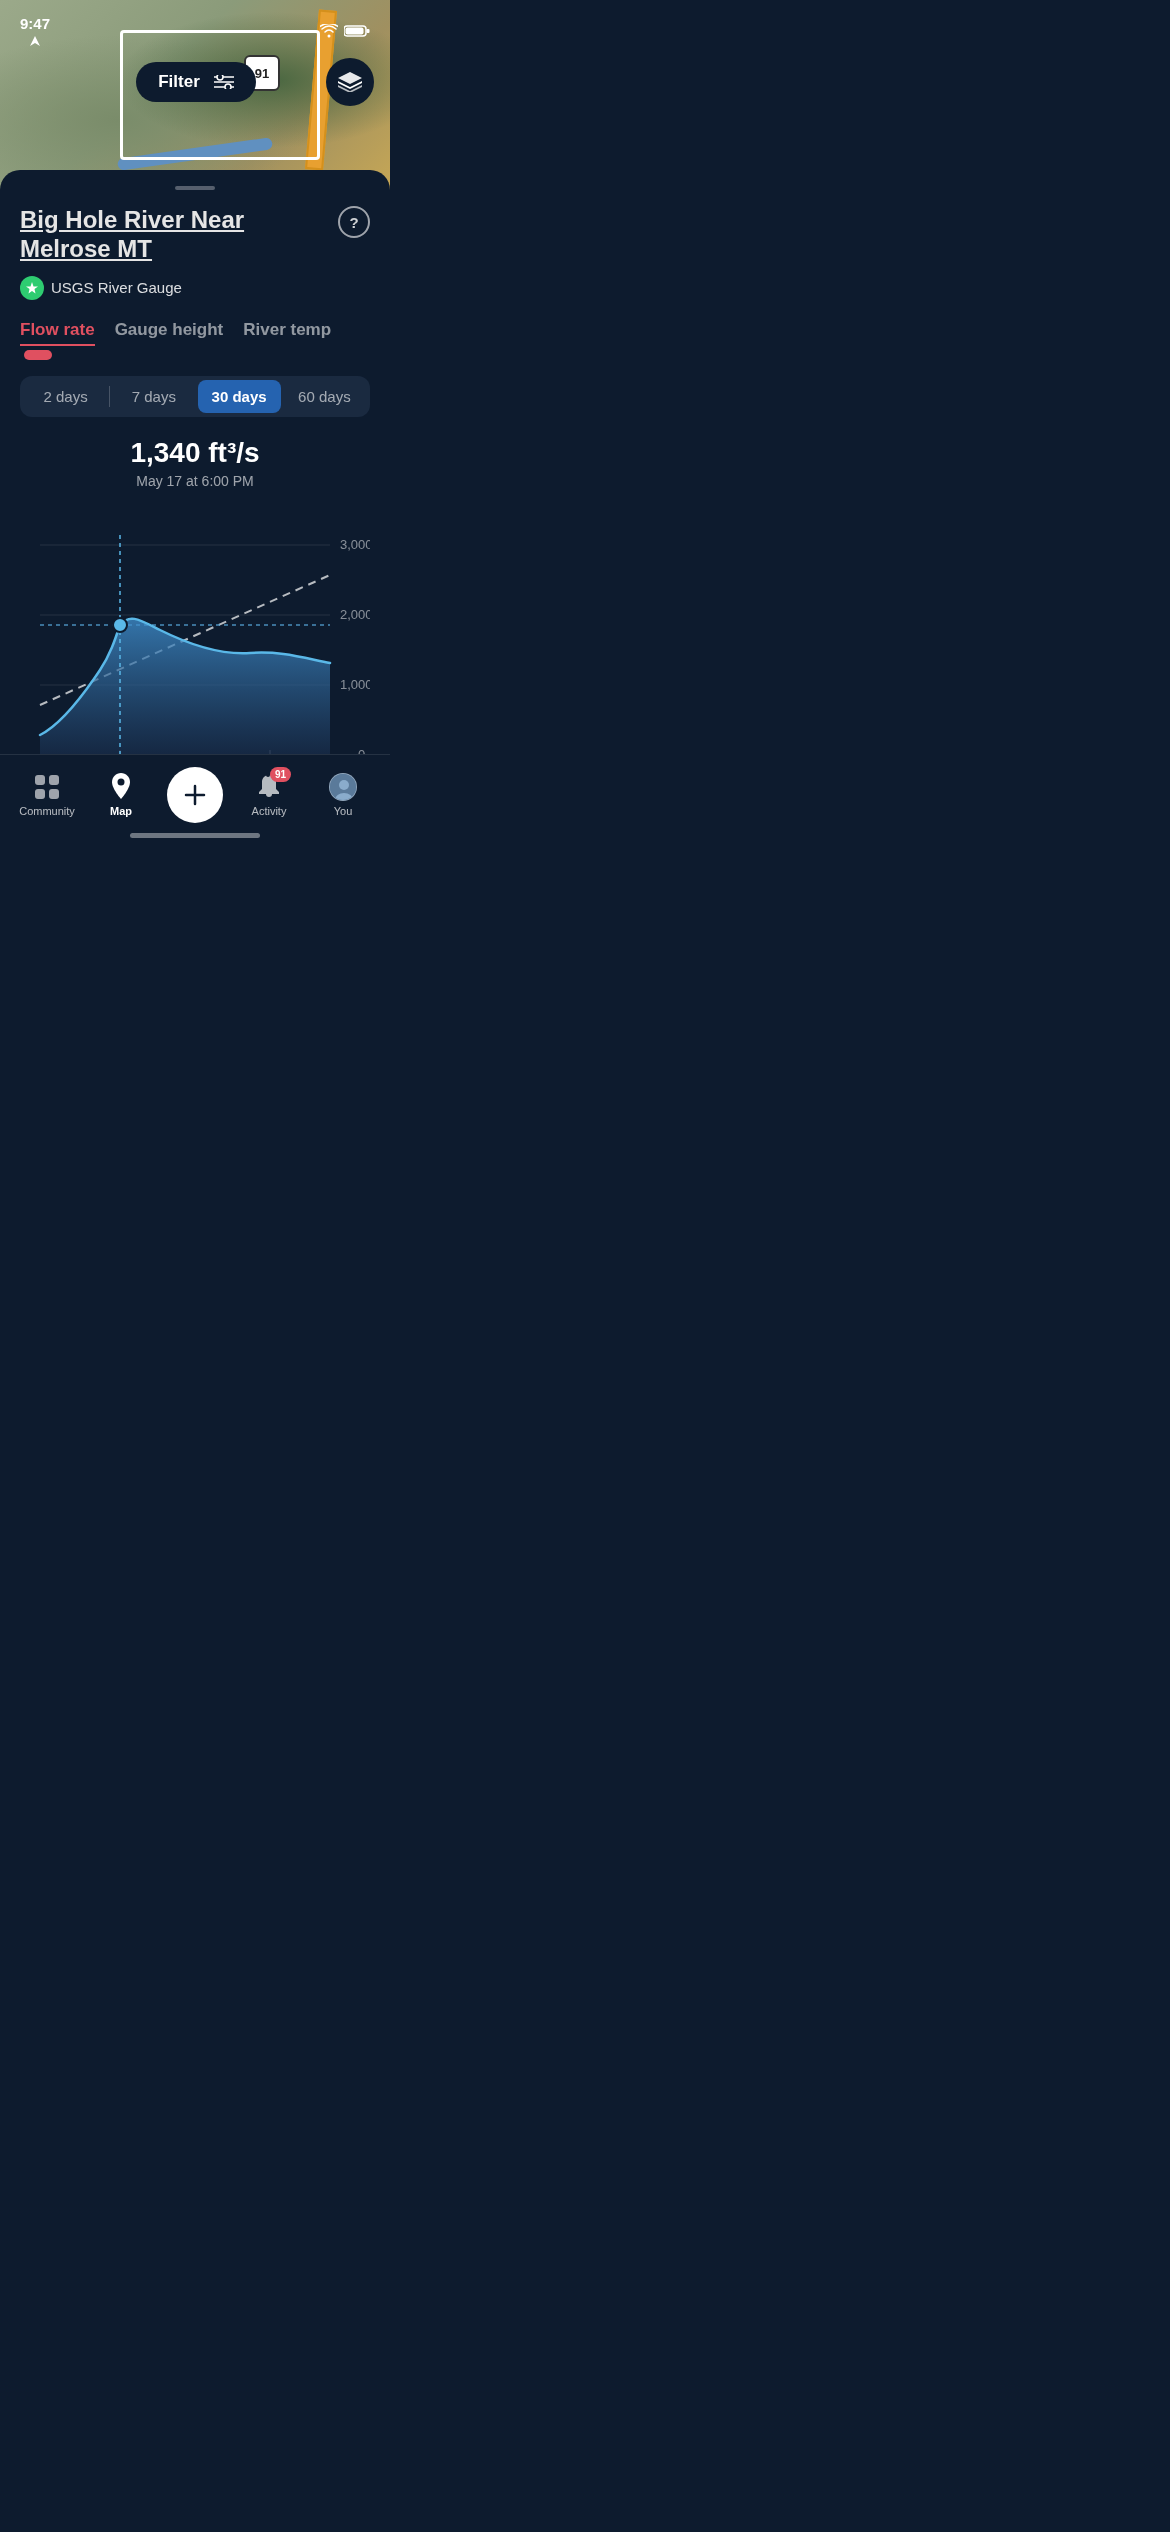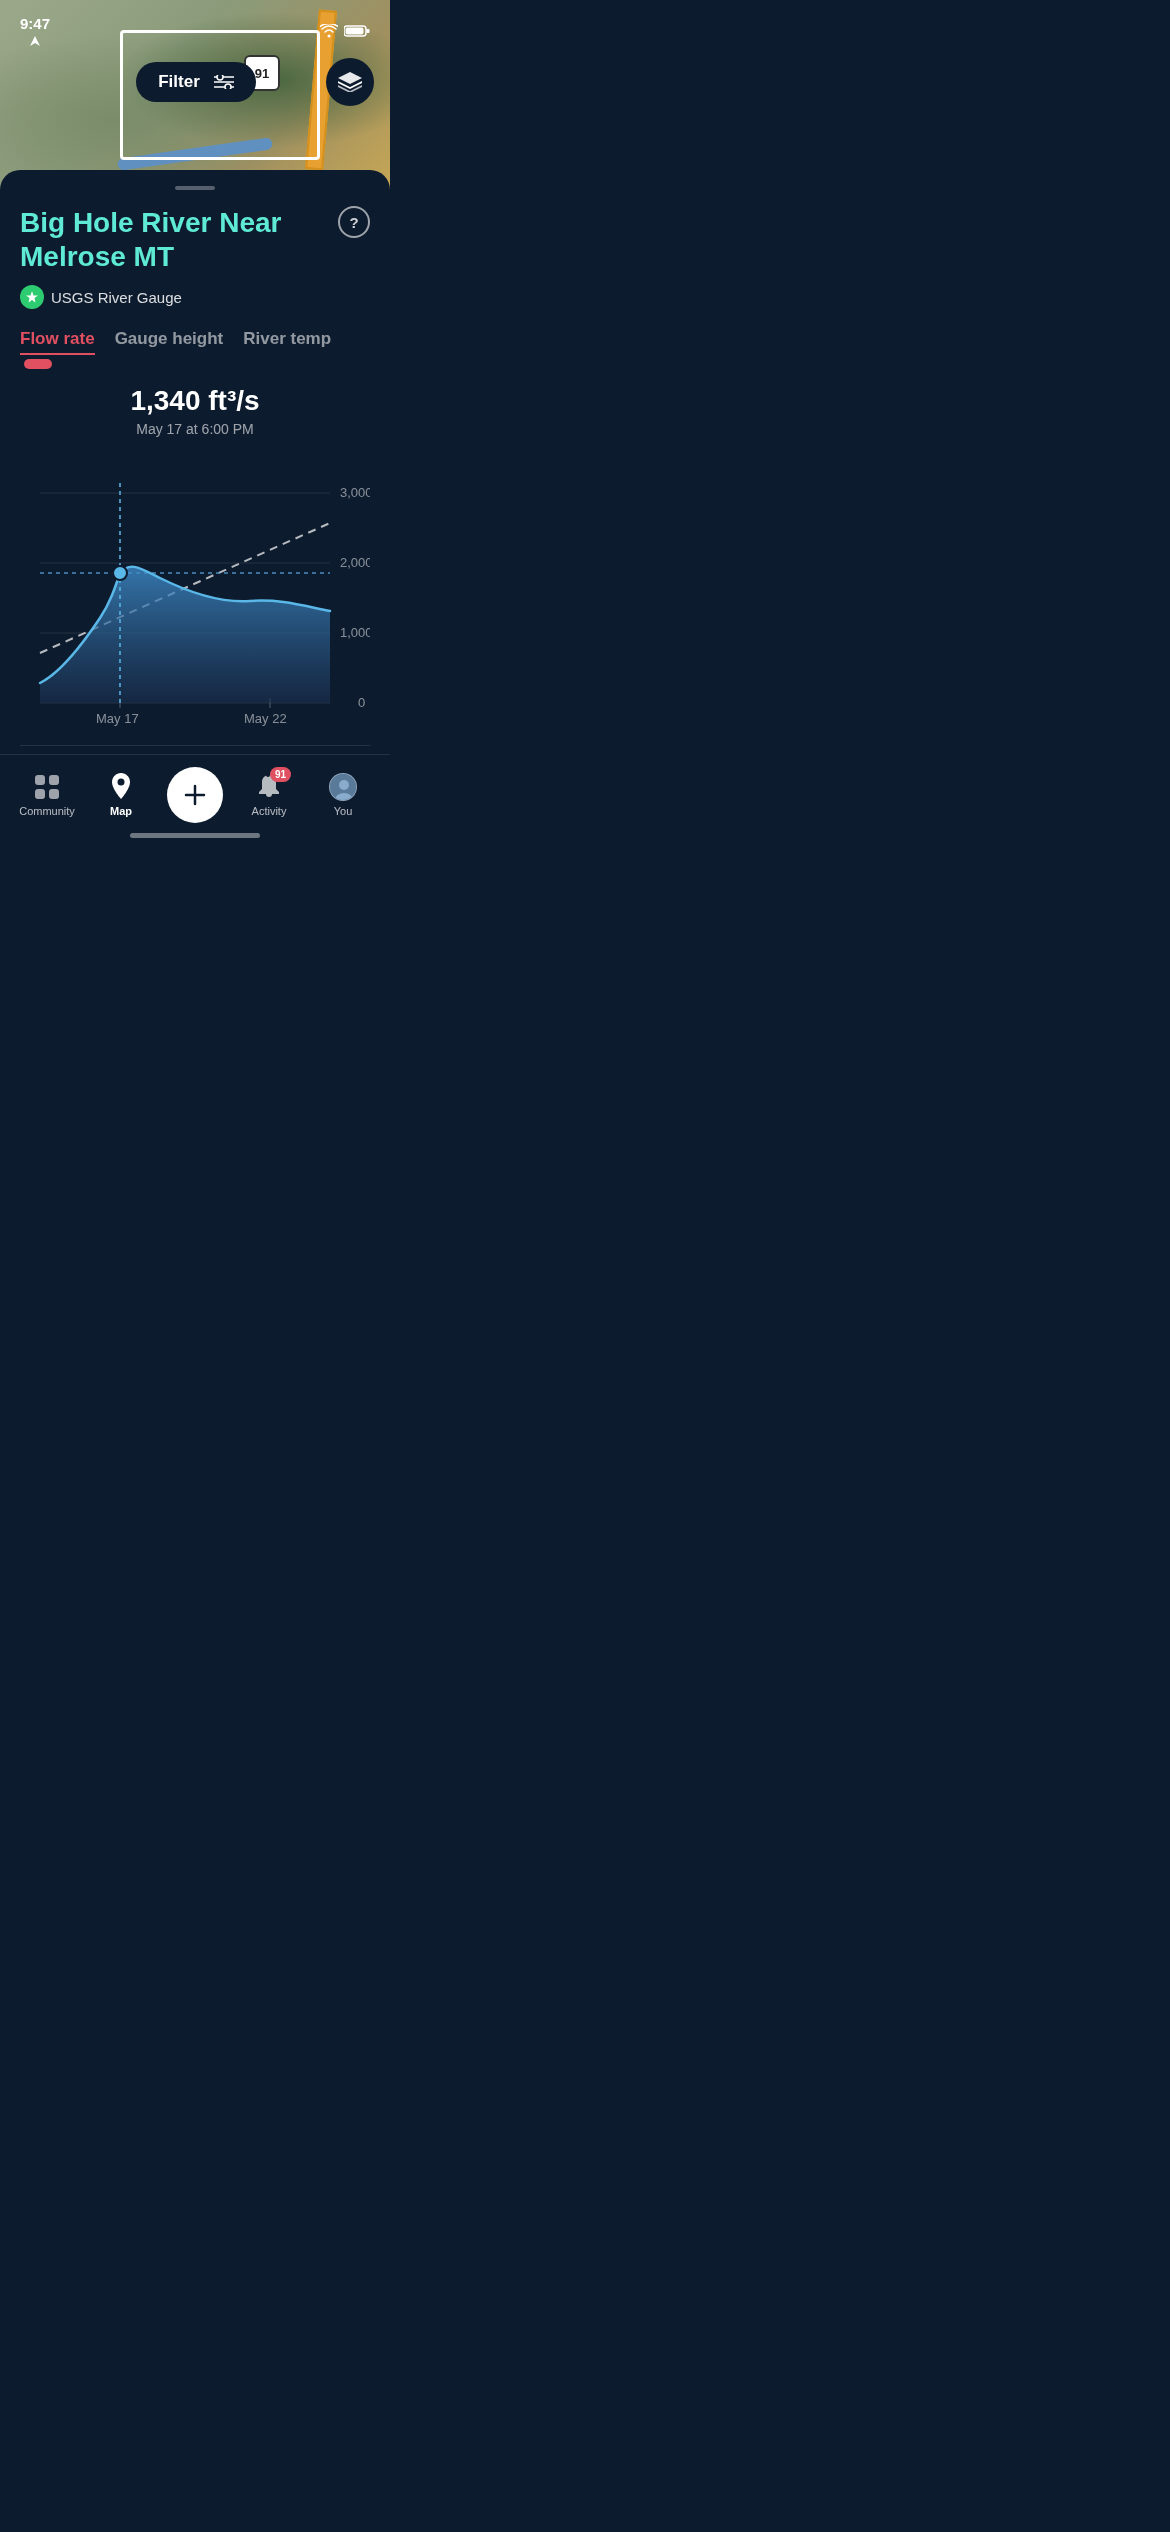--- a/index.html
+++ b/index.html
@@ -176,26 +176,27 @@
     }
 
     
     .location-header {
       display: flex;
       justify-content: space-between;
       align-items: flex-start;
       margin-bottom: 12px;
     }
     .location-title {
-      font-size: 28px;
+      font-size: 24px;
       font-weight: 700;
-      color: #5eead4;
+      color: #e5e5e5;
       flex: 1;
       line-height: 1.2;
       padding-right: 12px;
+      text-decoration: underline;
     }
     .help-btn {
       width: 32px;
       height: 32px;
       border: 2px solid rgba(255,255,255,0.6);
       border-radius: 50%;
       display: flex;
       align-items: center;
       justify-content: center;
       color: rgba(255,255,255,0.8);
@@ -507,20 +508,27 @@
     <span class="source-text">USGS River Gauge</span>
   </div>
 
   <div class="metric-tabs">
     <div class="metric-tab active">Flow rate</div>
     <div class="metric-tab">Gauge height</div>
     <div class="metric-tab">River temp</div>
   </div>
   <div class="flow-indicator"></div>
 
+  <div class="time-range">
+    <button class="time-btn">2 days</button>
+    <div class="time-divider"></div>
+    <button class="time-btn">7 days</button>
+    <button class="time-btn active">30 days</button>
+    <button class="time-btn">60 days</button>
+  </div>
 
   <div class="chart-container">
     <div class="chart-value">
       <span class="chart-value-number">1,340 ft³/s</span>
     </div>
     <div class="chart-value-date">May 17 at 6:00 PM</div>
 
     <div class="chart-wrapper">
       <svg class="chart-svg" viewBox="0 0 350 280" preserveAspectRatio="none">
         <defs>

